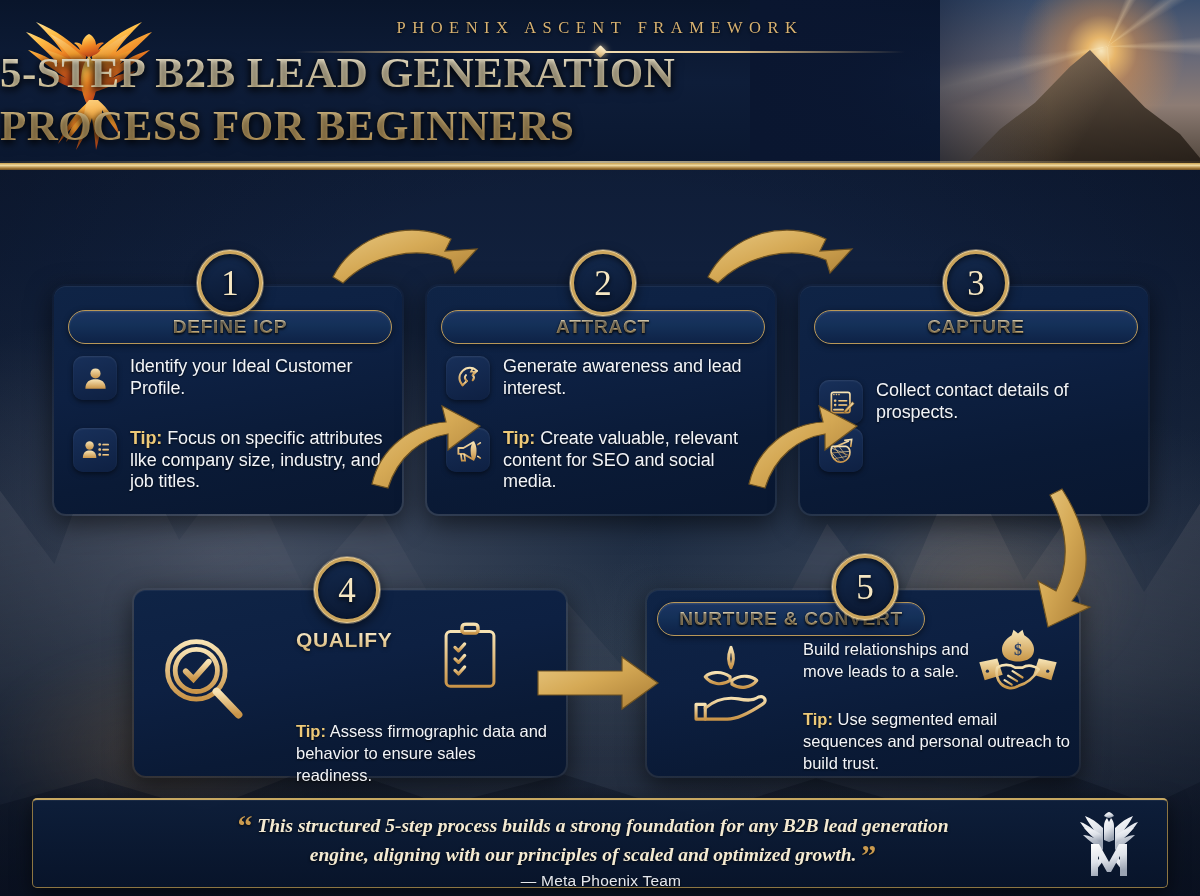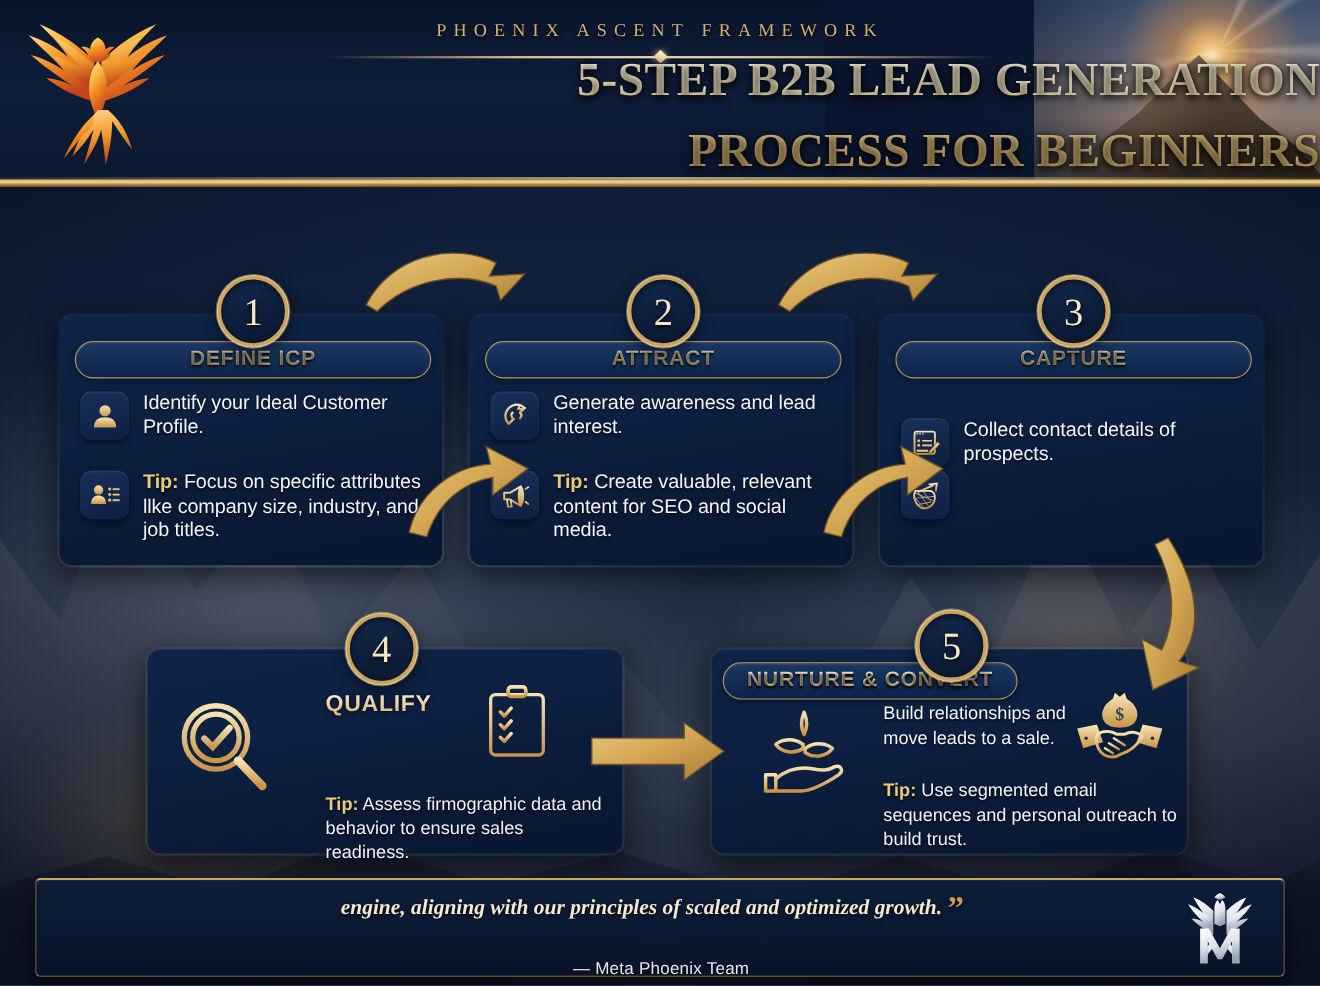--- a/index.html
+++ b/index.html
@@ -128,32 +128,32 @@
     position:absolute; top:6px; left:0; width:610px; height:1.6px;
     background:linear-gradient(90deg, rgba(190,150,86,0), #e2c086 28%, #f3e0b6 50%, #e2c086 72%, rgba(190,150,86,0));
   }
   .eyebrow-rule .dot{
     position:absolute; left:301px; top:2px; width:9px; height:9px;
     background:linear-gradient(160deg,#fff2d2,#e0b979);
     transform:rotate(45deg); border-radius:1px;
     box-shadow:0 0 7px rgba(255,220,160,.8);
   }
   .title{
-    position:absolute; left:0; top:46px; width:1200px; text-align:right;
+    position:absolute; left:0; top:46px; width:1200px; text-align:left;
     font-family:"Liberation Serif", serif;
     font-weight:700; font-size:43px; line-height:53px;
     letter-spacing:.5px;
     color:#f3e3bd;
     background:linear-gradient(180deg,#fdf6e2 0%,#f2dfae 42%,#d9b878 72%,#c7a05c 100%);
     -webkit-background-clip:text; background-clip:text;
     -webkit-text-fill-color:transparent;
     text-shadow:0 2px 6px rgba(0,0,0,.55);
     filter:drop-shadow(0 2px 4px rgba(0,0,0,.75));
   }
-  .title .l2{display:block;margin-top:12px;}
+  .title .l2{display:block;}
 
   
   .phoenix{ position:absolute; left:14px; top:8px; width:150px; height:150px; }
 
   
   .card{
     position:absolute;
     border-radius:14px;
     background:linear-gradient(170deg,#0f2446 0%,#0d2042 40%,#0a1a36 72%,#091730 100%);
     border:2px solid transparent;
@@ -575,20 +575,21 @@
           </g>
         </svg>
       </div>
 
       <div class="wtext" style="left:156px; top:118px; width:272px;"><span class="tip-k">Tip:</span><span> Use segmented email sequences and personal outreach to build trust.</span></div>
     </div>
   </div>
 
   <div class="footer">
     <div class="quote-wrap">
+      <div class="quote-line"><span class="qmark">“</span> <span>This structured 5-step process builds a strong foundation for any B2B lead generation</span></div>
       <div class="quote-line"><span>engine, aligning with our principles of scaled and optimized growth.</span> <span class="qmark">”</span></div>
     </div>
     <div class="attrib">— Meta Phoenix Team</div>
 
     <div class="mono-logo">
       <svg viewBox="0 0 72 70" width="72" height="70">
         <defs>
             <linearGradient id="slv" x1="0" y1="0" x2="0.3" y2="1">
           <stop offset="0%" stop-color="#ffffff"></stop>
               <stop offset="55%" stop-color="#dfe3ea"></stop>

